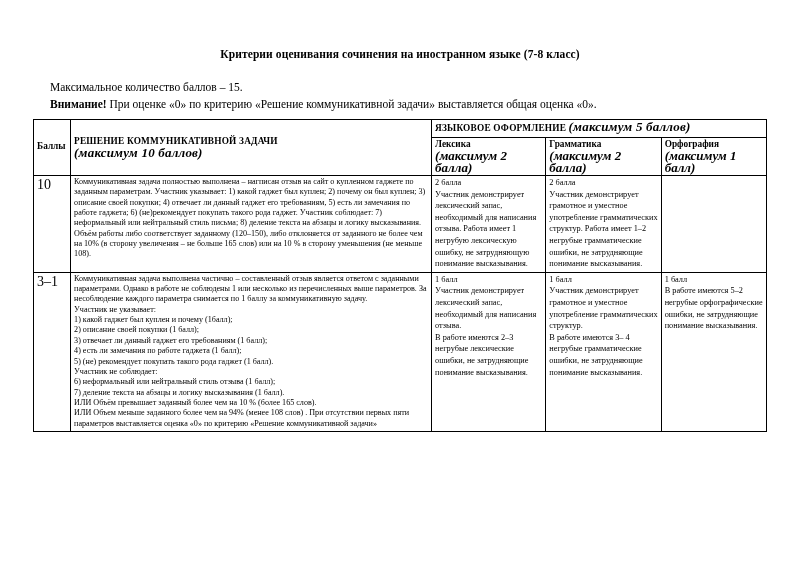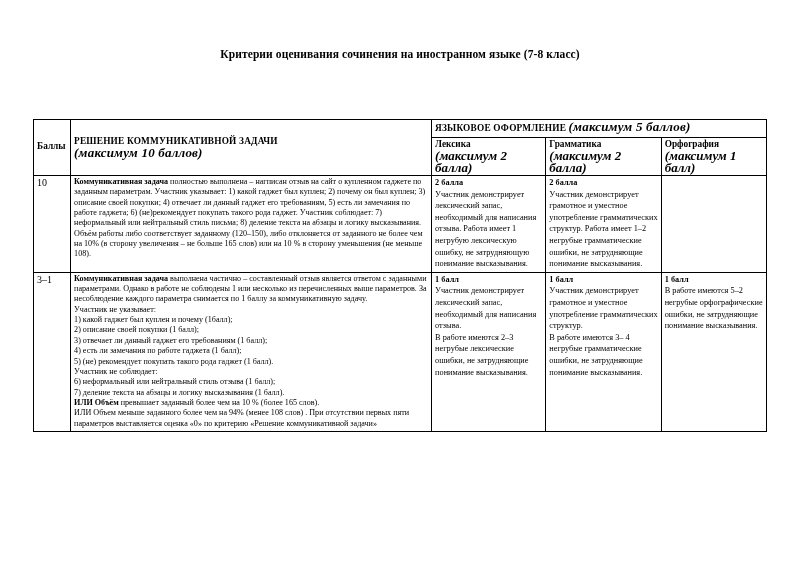--- a/index.html
+++ b/index.html
@@ -81,39 +81,43 @@
     font-size: 8.1px;
     line-height: 10.35px;
   }
   .cell-lex {
     font-size: 8.3px;
     line-height: 11.6px;
   }
   .score {
     text-align: center;
     vertical-align: top !important;
-    font-size: 10px;
+    font-size: 14px;
     font-weight: bold;
     padding-top: 3px;
   }
-  .b { font-weight: bold; }
+  .b { font-weight: normal; }
   .p { margin: 0; }
   .colw-1 { width: 37px; }
   .colw-2 { width: 360px; }
   .colw-3 { width: 114px; }
   .colw-4 { width: 115px; }
   .colw-5 { width: 105px; }
 </style>
 </head>
 <body>
 
 <div class="page">
 
   <div class="doc-title">Критерии оценивания сочинения на иностранном языке (7-8 класс)</div>
 
+  <div class="intro">
+    <div class="line">Максимальное количество баллов – 15.</div>
+    <div class="line"><b>Внимание!</b><span> При оценке «0» по критерию «Решение коммуникативной задачи» выставляется общая оценка «0».</span></div>
+  </div>
 
   <table class="grid">
     <colgroup>
       <col class="colw-1">
         <col class="colw-2">
         <col class="colw-3">
         <col class="colw-4">
         <col class="colw-5">
     </colgroup>
     <thead>

